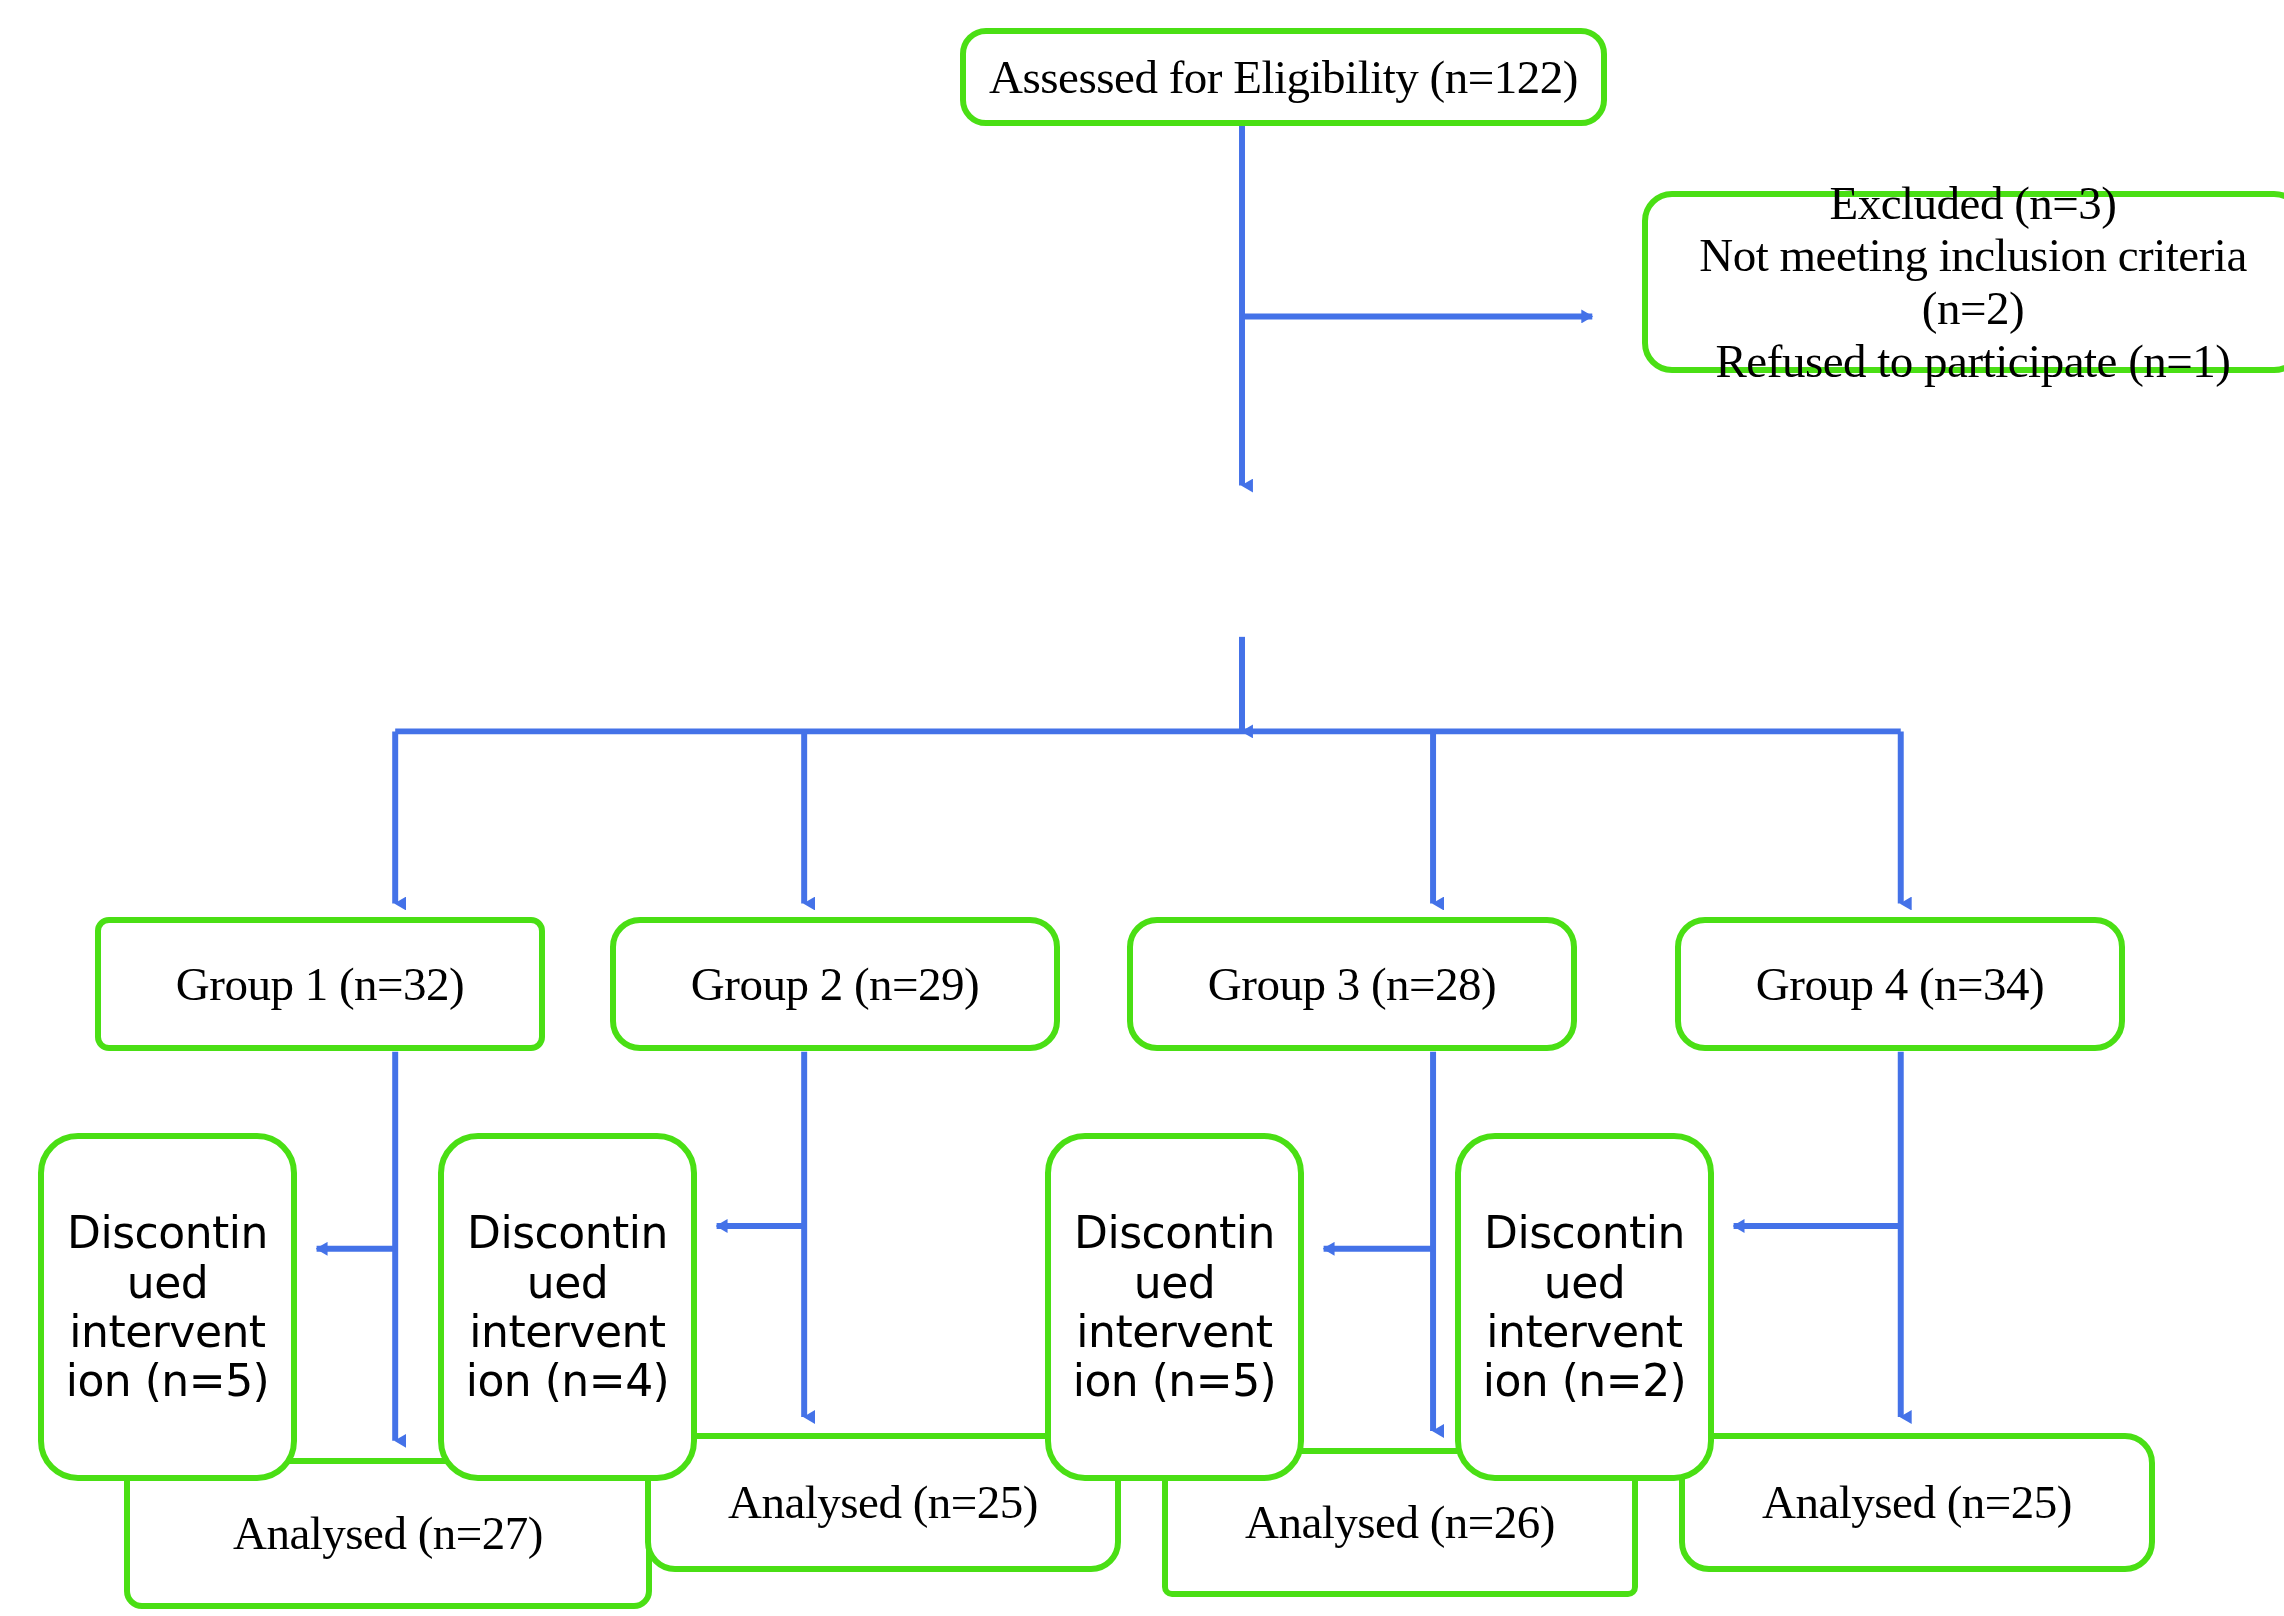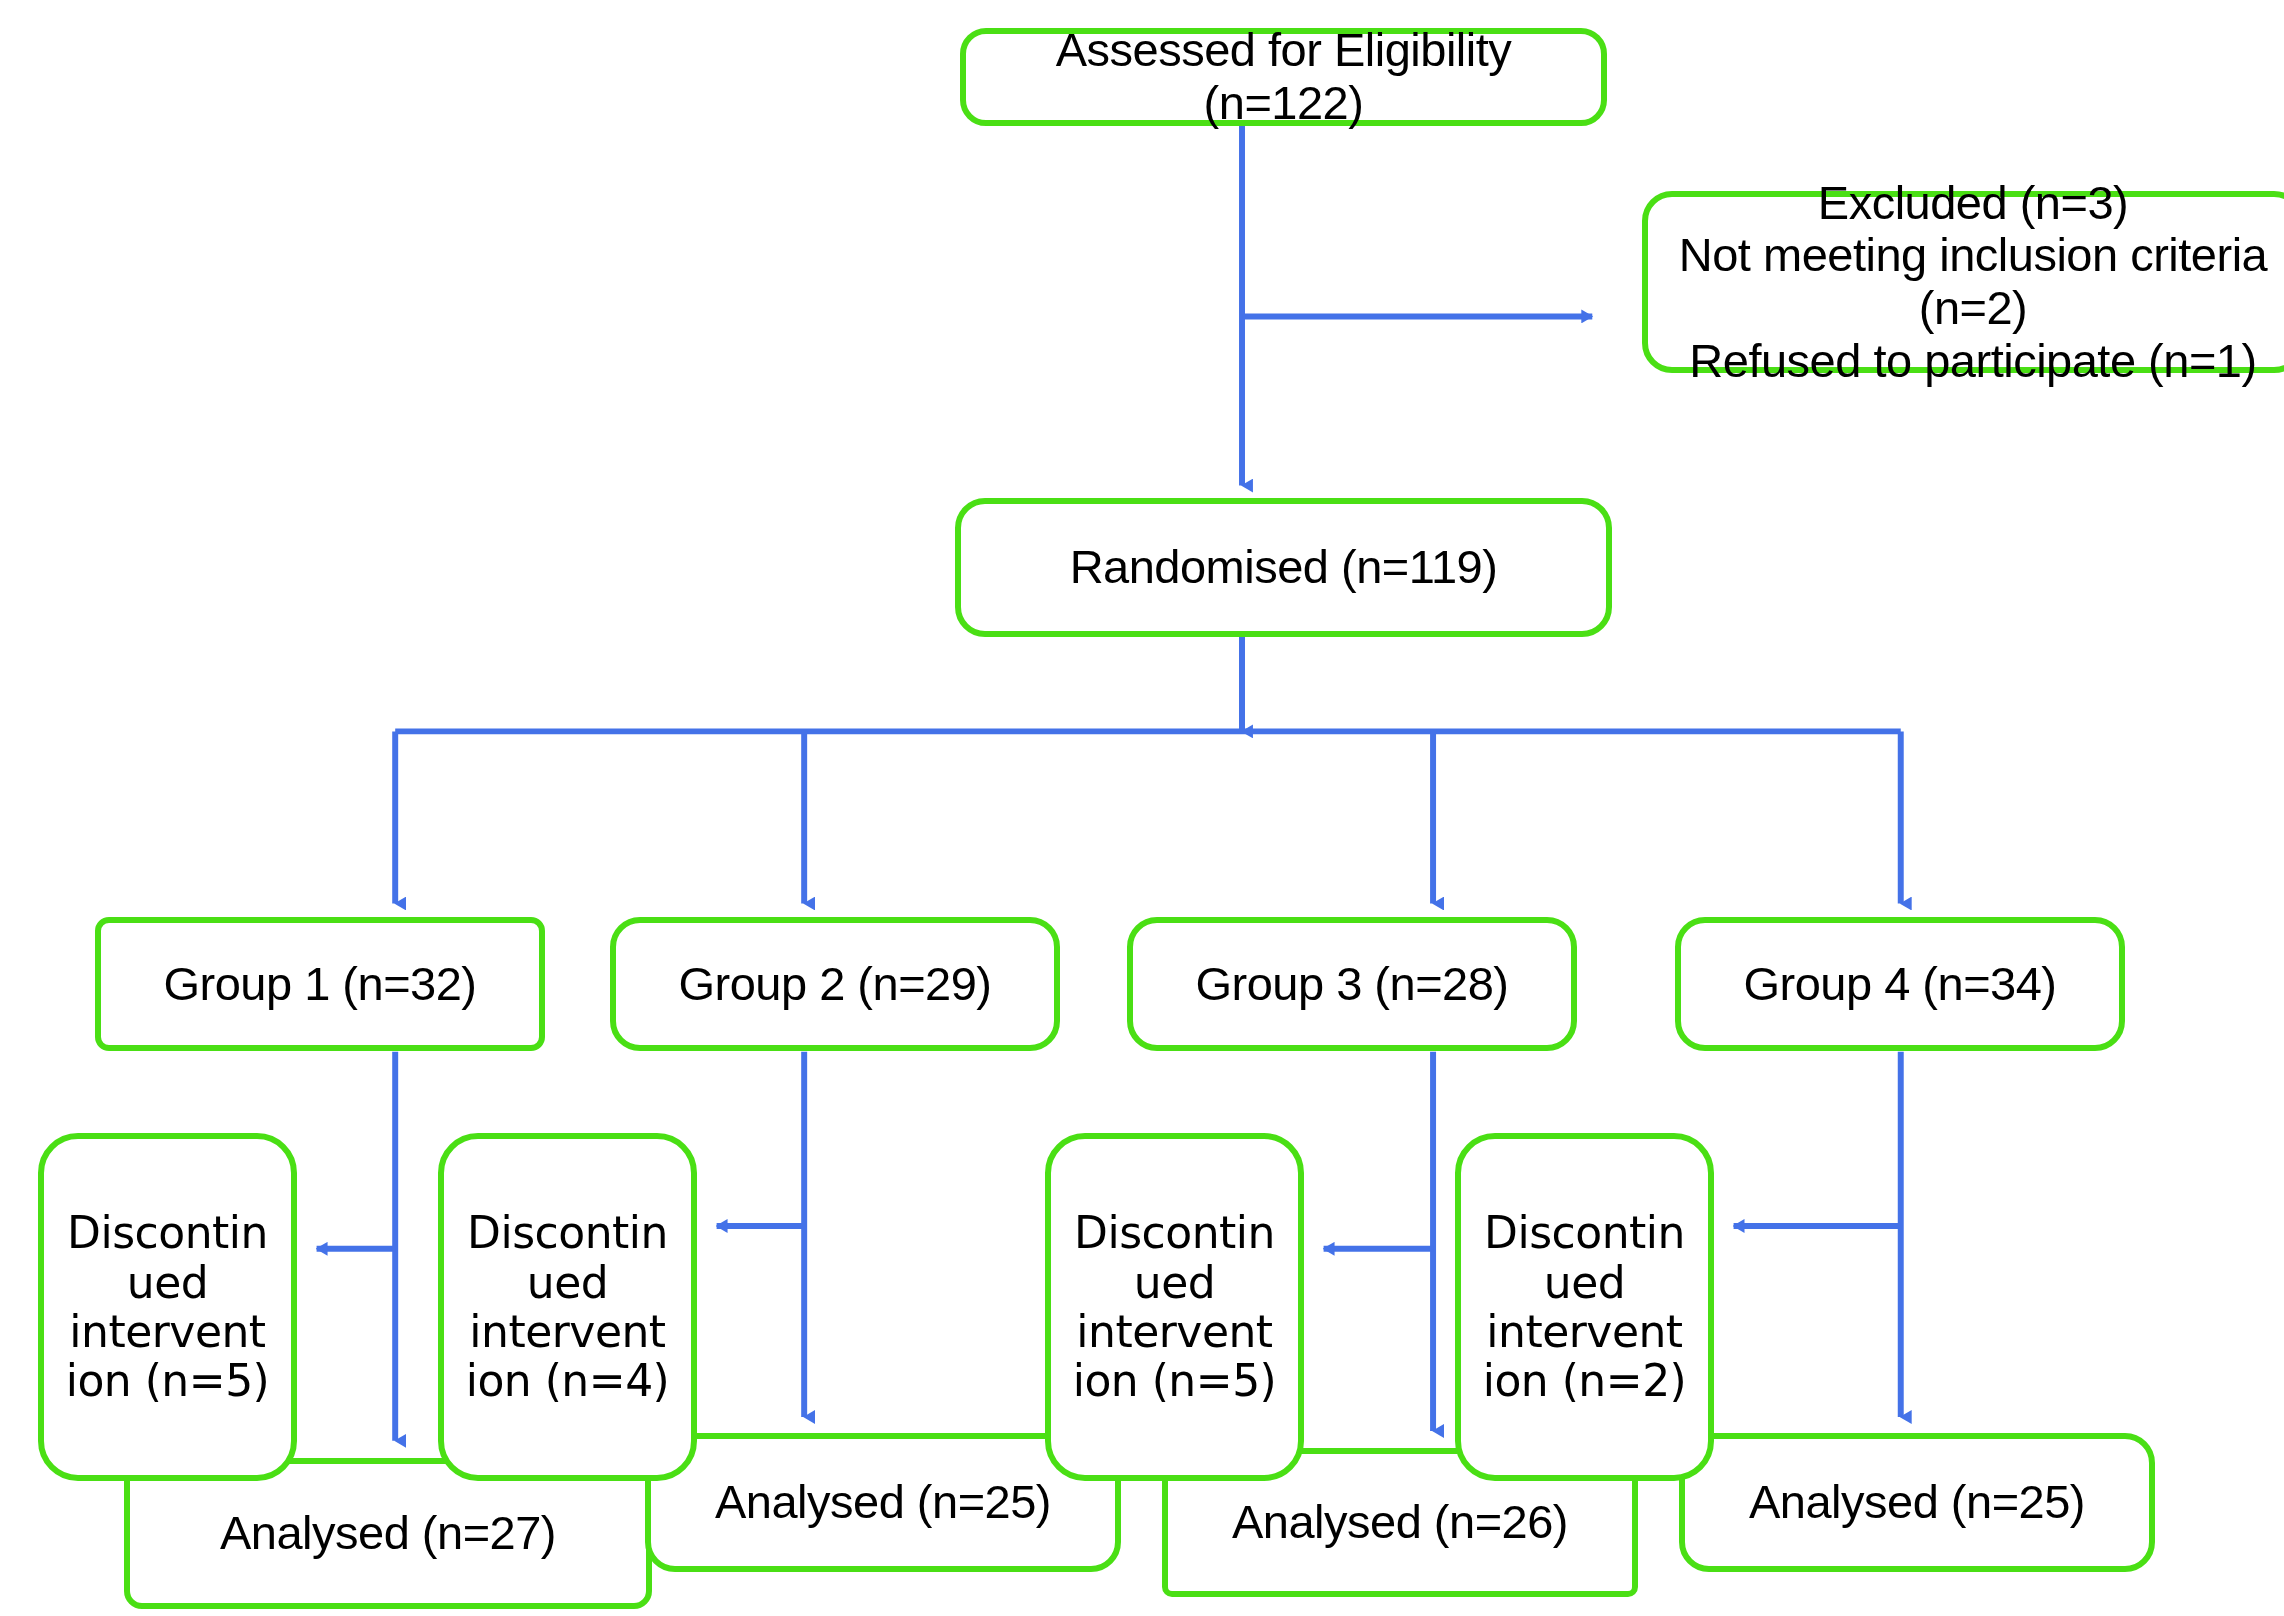--- a/index.html
+++ b/index.html
@@ -39,21 +39,21 @@
     color: #000000;
     line-height: 1.12;
   }
   .node .txt {
     display: block;
     white-space: pre-line;
     padding: 0 10px;
   }
   
   .node-condensed .txt {
-    font-family: Liberation Sans, sans-serif;
+    font-family: Liberation Serif, serif;
     font-size: 47px;
     letter-spacing: -0.5px;
   }
   .node-wide .txt {
     font-family: "DejaVu Sans", sans-serif;
     font-size: 44px;
     letter-spacing: -0.5px;
   }
 
   
@@ -133,23 +133,20 @@
     <span class="txt">Assessed for Eligibility (n=122)</span>
   </div>
 
   <div class="node node-condensed layer-top" id="box-excluded">
     <span class="txt">Excluded (n=3)
 Not meeting inclusion criteria
 (n=2)
 Refused to participate (n=1)</span>
   </div>
 
-  <div class="node node-condensed layer-top" id="box-randomised">
-    <span class="txt">Randomised (n=119)</span>
-  </div>
 
   <div class="node node-condensed layer-top" id="box-group1">
     <span class="txt">Group 1 (n=32)</span>
   </div>
   <div class="node node-condensed layer-top" id="box-group2">
     <span class="txt">Group 2 (n=29)</span>
   </div>
   <div class="node node-condensed layer-top" id="box-group3">
     <span class="txt">Group 3 (n=28)</span>
   </div>

